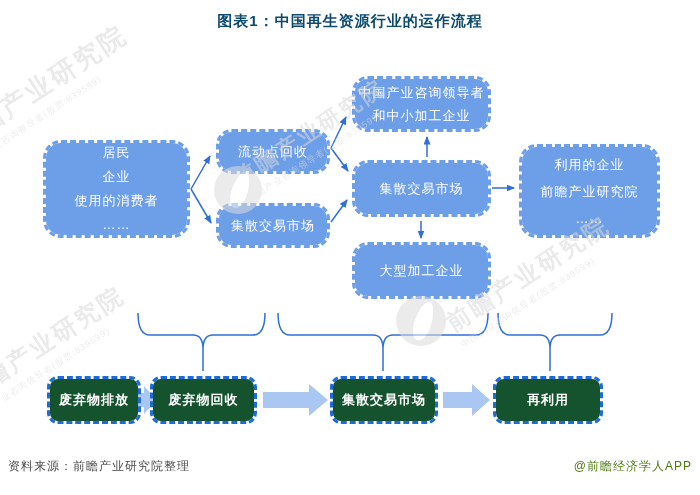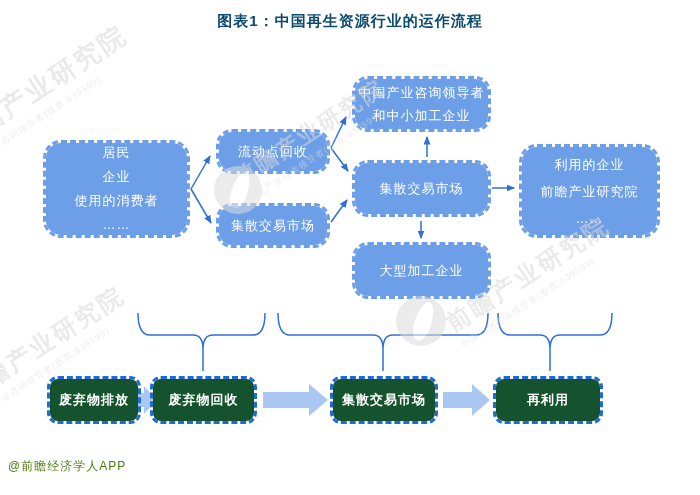--- a/index.html
+++ b/index.html
@@ -148,16 +148,17 @@
     </div>
     <div class="wm-tile" style="left:-45px;top:382px;font-size:24px;">
       <div class="wm-brand">前瞻产业研究院</div>
       <div class="wm-sub">中国产业咨询领导者(股票:839599)</div>
     </div>
     <div class="wm-circle" style="left:214px;top:166px;width:48px;height:48px;"></div>
     <div class="wm-circle" style="left:396px;top:296px;width:50px;height:50px;"></div>
   </div>
 
   <div class="footer">
+    <span class="src">资料来源：前瞻产业研究院整理</span>
     <span class="credit">@前瞻经济学人APP</span>
   </div>
 
 </div>
 
 </body></html>

